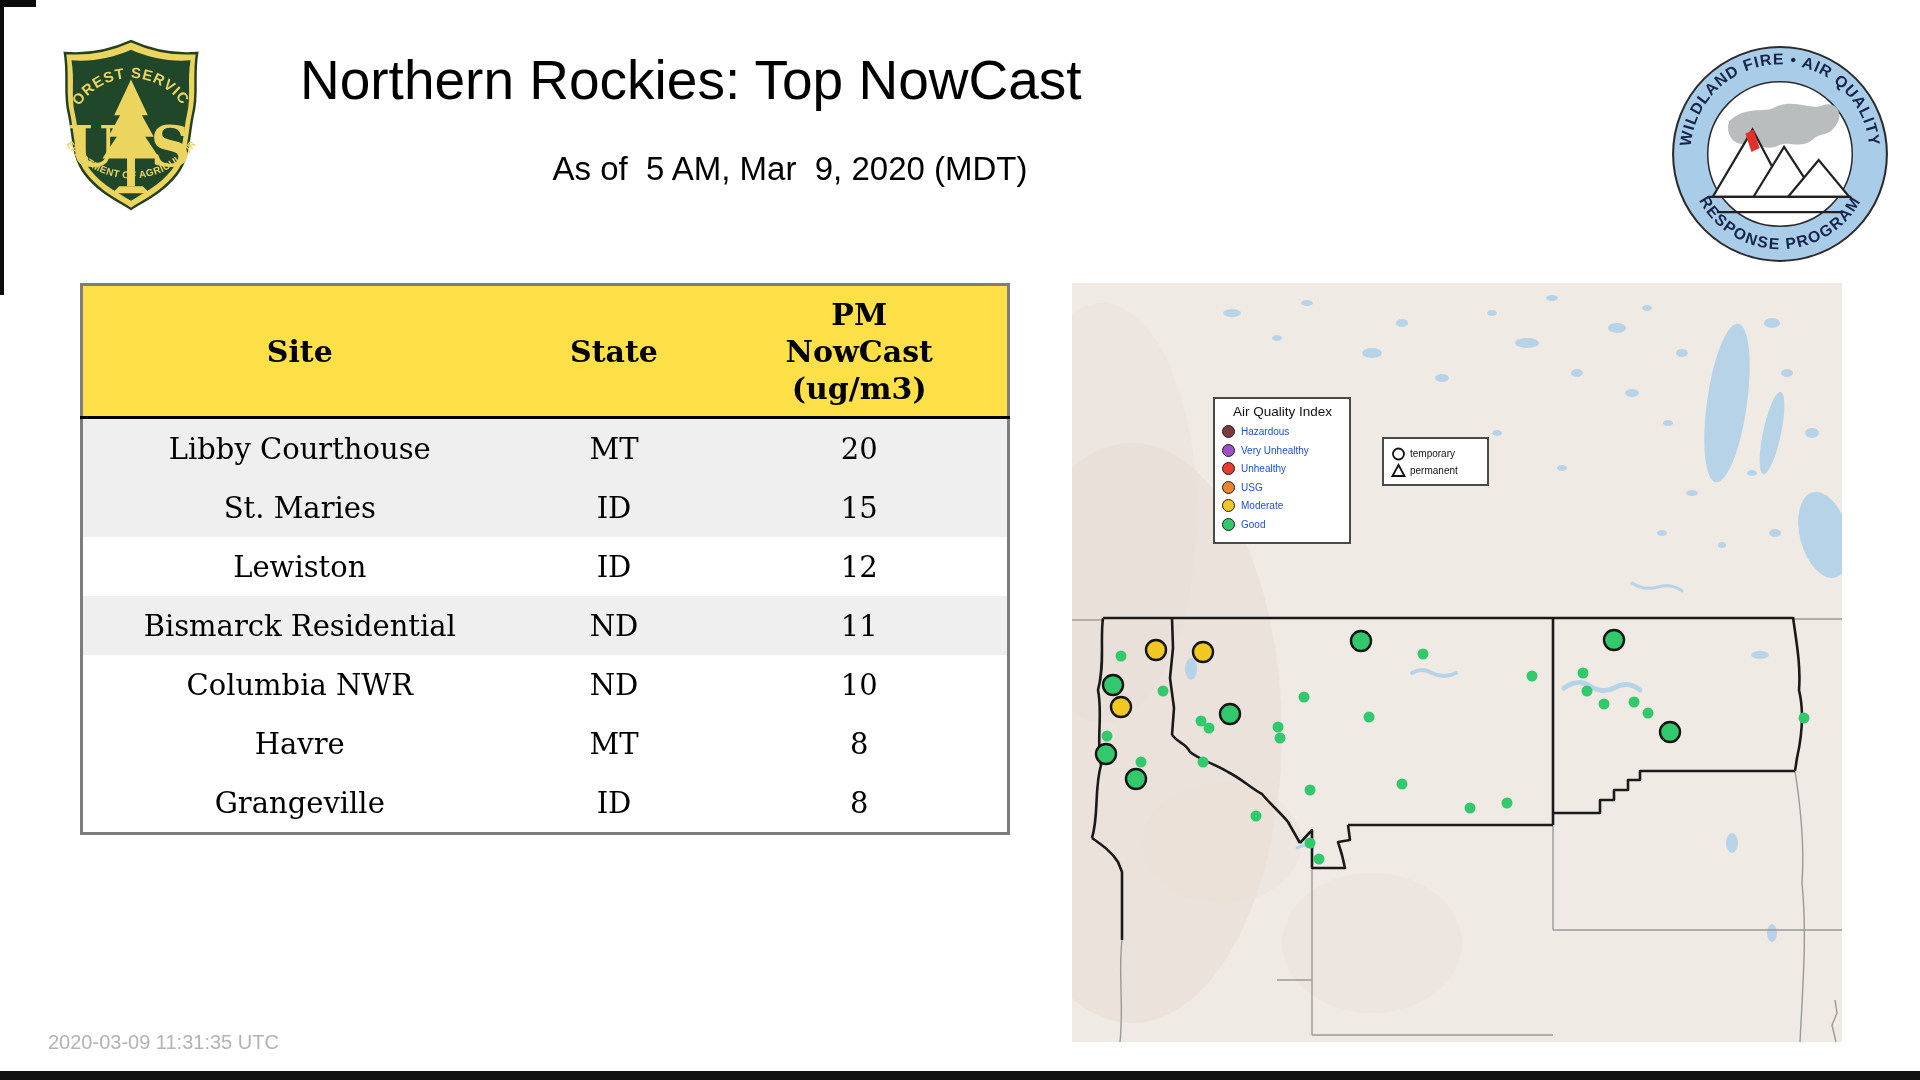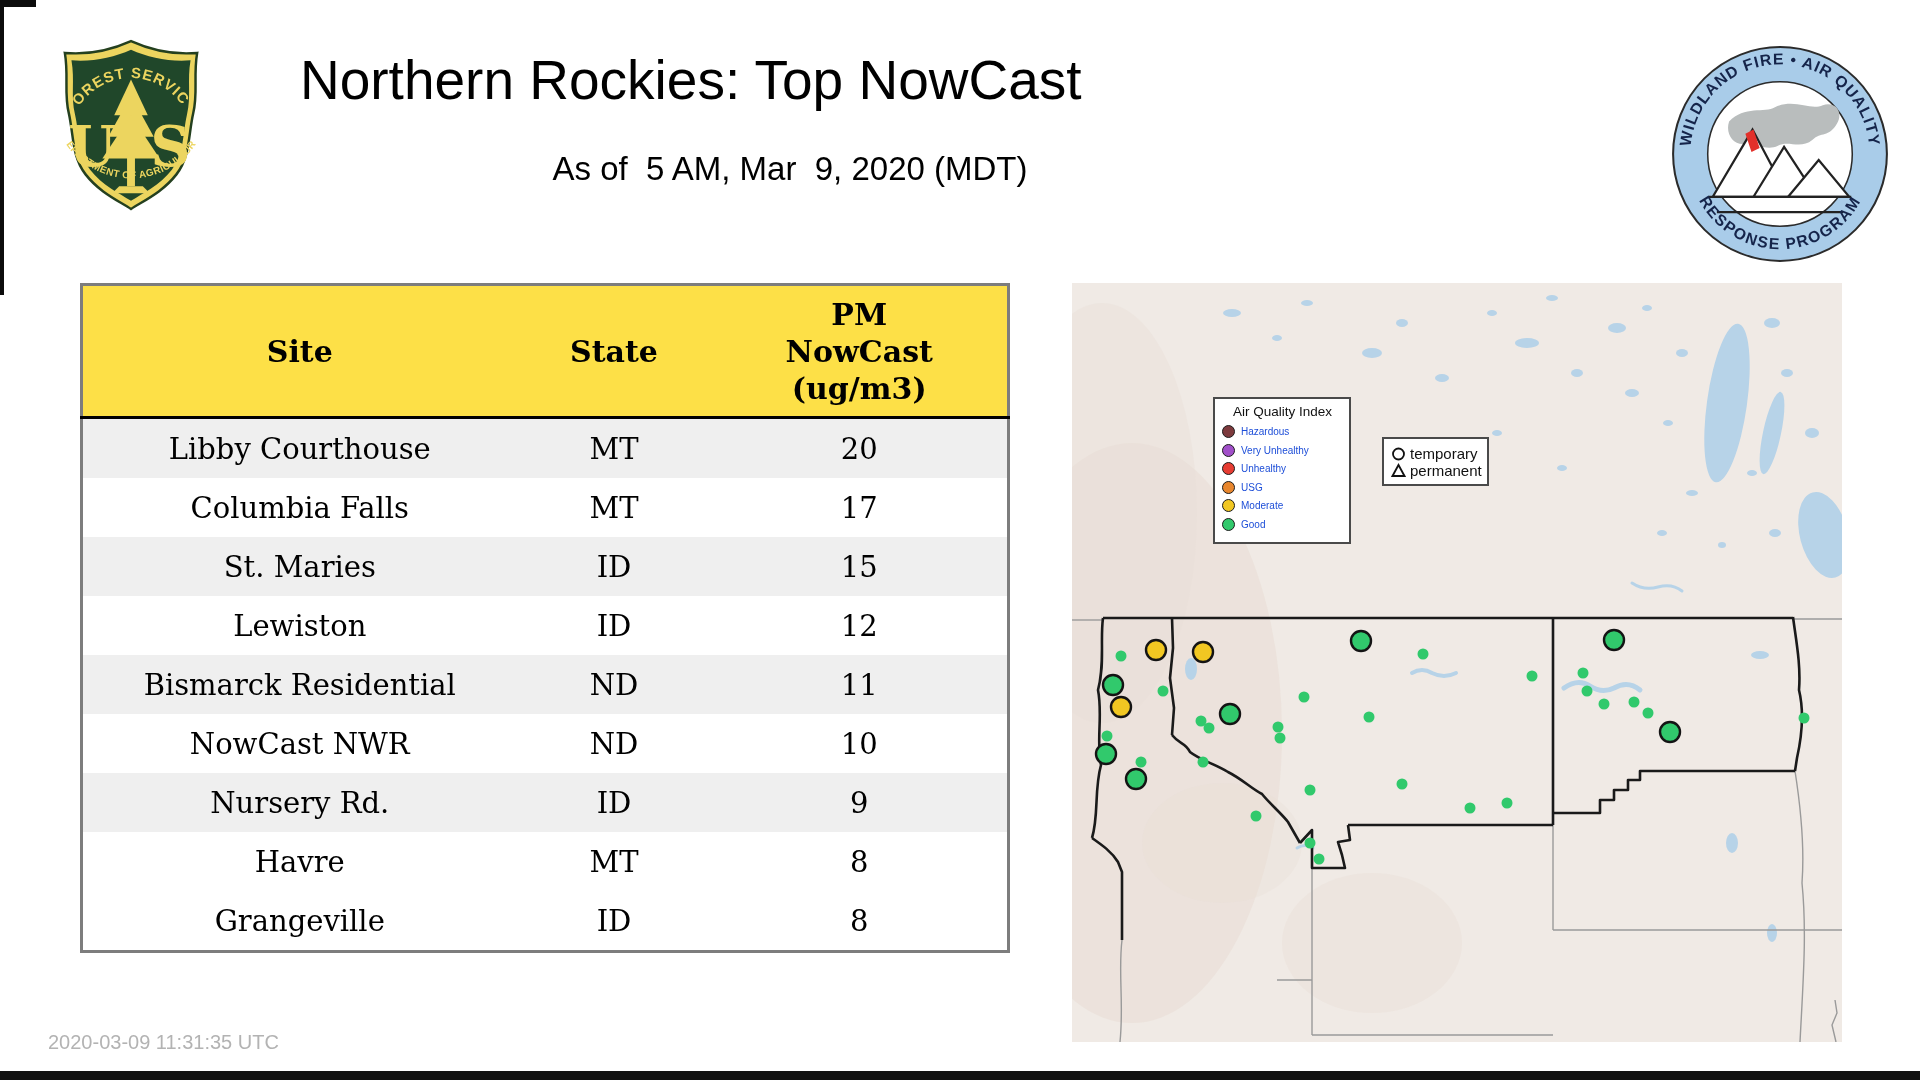--- a/index.html
+++ b/index.html
@@ -39,21 +39,21 @@
     padding:5px 6px 7px 7px;}
   .aqi-legend .lg-title{font-size:13.5px;color:#111;text-align:center;margin-bottom:5px;}
   .aqi-item{display:flex;align-items:center;height:15.5px;margin-bottom:3px;}
   .aqi-dot{width:13px;height:13px;border-radius:50%;border:1.5px solid #1c1c1c;
     box-sizing:border-box;margin-right:6px;flex:none;}
   .aqi-item span.lbl{font-size:10px;color:#1d4ed8;white-space:nowrap;}
   .sym-legend{position:absolute;left:310px;top:154px;width:107px;
     background:#fff;border:2px solid #4a4a4a;box-sizing:border-box;padding:6px 4px 5px 7px;}
   .sym-row{display:flex;align-items:center;height:17px;}
   .sym-glyph{width:15px;margin-right:4px;flex:none;}
-  .sym-row span.lbl{font-size:15px;color:#111;white-space:nowrap;}
+  .sym-row span.lbl{font-size:10px;color:#111;white-space:nowrap;}
 
   .timestamp{position:absolute;left:48px;top:1031px;font-size:20px;color:#b3b3b3;}
 </style>
 </head>
 <body>
 
 <div class="frame-topleft"></div>
 <div class="frame-left"></div>
 <div class="frame-bottom"></div>
 
@@ -132,49 +132,39 @@
 NowCast
 (ug/m3)</th>
       </tr>
     </thead>
   <tbody>
       <tr class="odd">
         <td>Libby Courthouse</td>
         <td>MT</td>
         <td>20</td>
       </tr>
-      <tr class="even">
-        <td>Columbia Falls</td>
-        <td>MT</td>
-        <td>17</td>
-      </tr>
       <tr class="odd">
         <td>St. Maries</td>
         <td>ID</td>
         <td>15</td>
       </tr>
       <tr class="even">
         <td>Lewiston</td>
         <td>ID</td>
         <td>12</td>
       </tr>
       <tr class="odd">
         <td>Bismarck Residential</td>
         <td>ND</td>
         <td>11</td>
       </tr>
       <tr class="even">
-        <td>NowCast NWR</td>
+        <td>Columbia NWR</td>
         <td>ND</td>
         <td>10</td>
-      </tr>
-      <tr class="odd">
-        <td>Nursery Rd.</td>
-        <td>ID</td>
-        <td>9</td>
       </tr>
       <tr class="even">
         <td>Havre</td>
         <td>MT</td>
         <td>8</td>
       </tr>
       <tr class="even">
         <td>Grangeville</td>
         <td>ID</td>
         <td>8</td>

